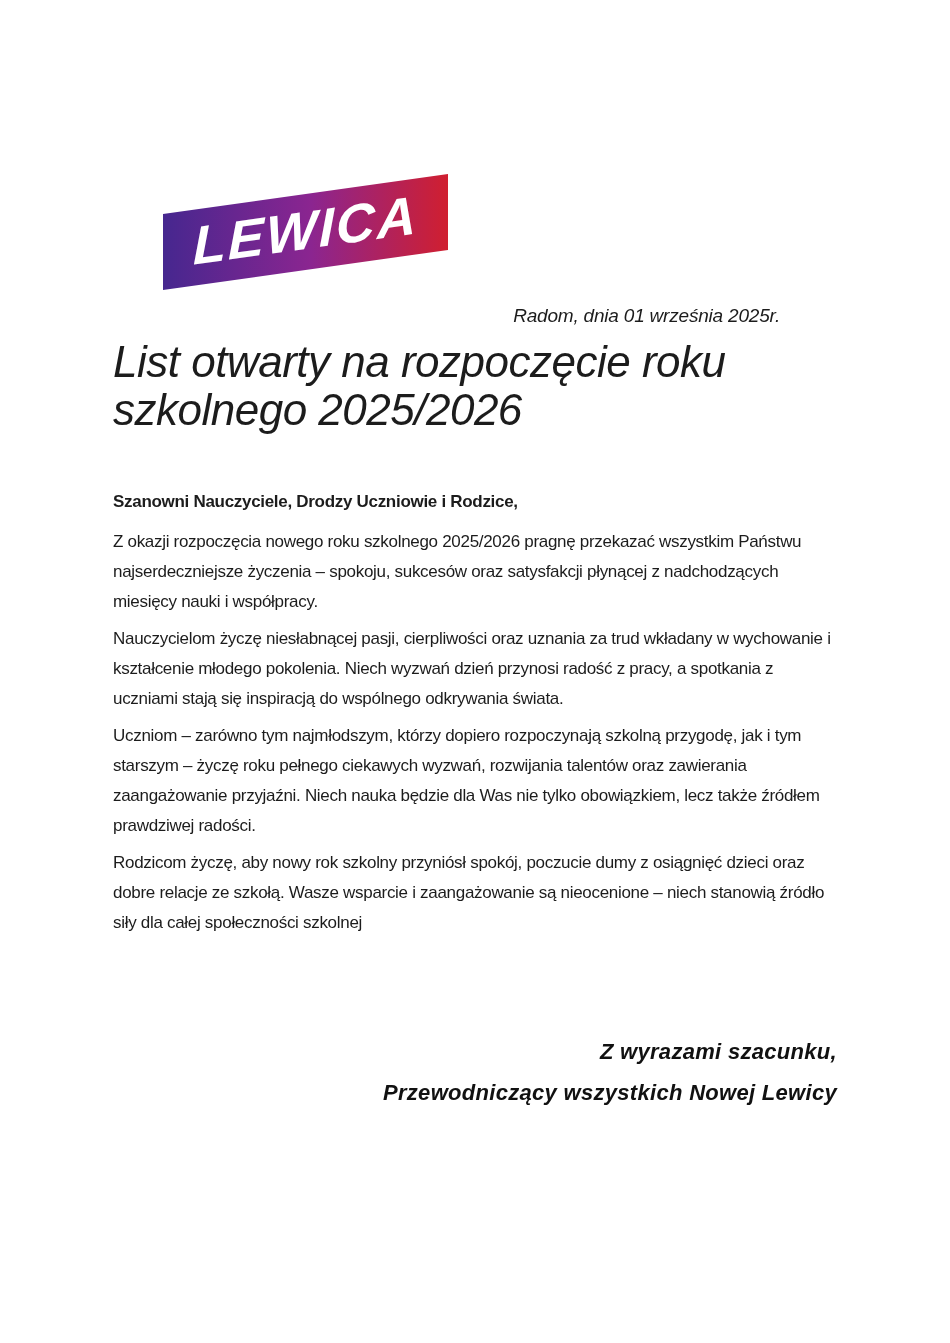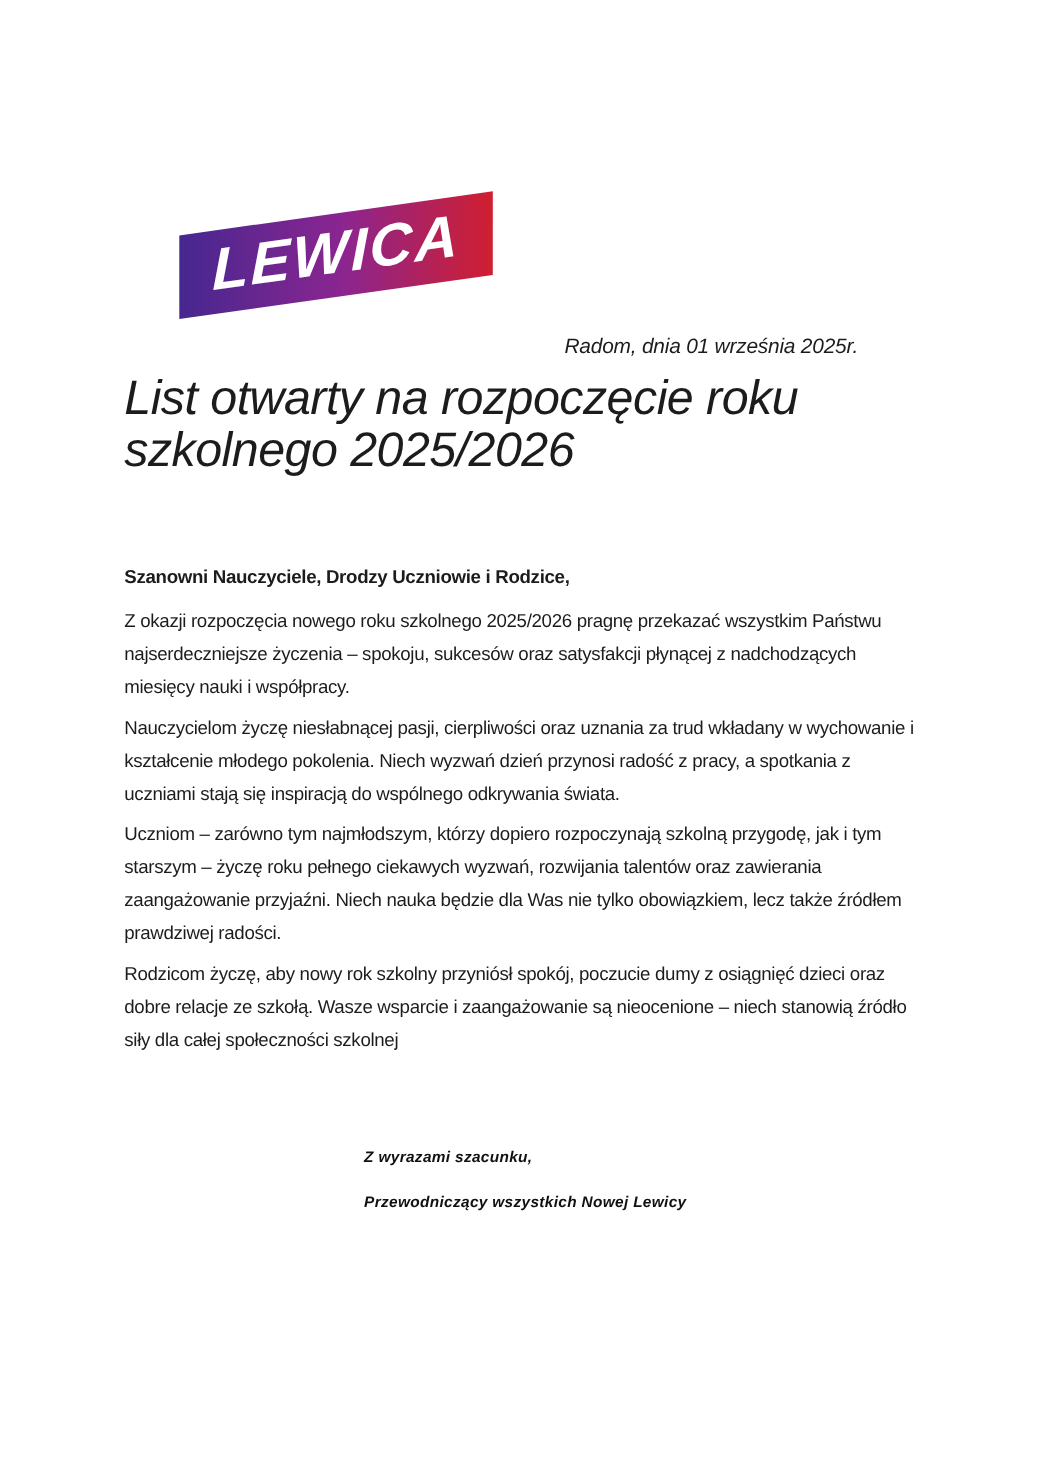--- a/index.html
+++ b/index.html
@@ -68,36 +68,35 @@
     top: 487px;
     width: 724px;
     font-size: 17px;
     line-height: 30px;
     letter-spacing: -0.3px;
     color: #1c1c1c;
   }
   .salutation {
     font-weight: bold;
     margin-bottom: 10px;
-    margin-top: 23px;
   }
   .letter-body p {
     margin: 0 0 7px 0;
   }
   
   .signature-block {
     position: absolute;
     left: 113px;
     top: 1042px;
     width: 724px;
     padding-left: 218px;
-    text-align: left;
+    text-align: right;
     font-weight: bold;
     font-style: italic;
-    font-size: 14px;
+    font-size: 22px;
     letter-spacing: 0.3px;
     color: #111111;
   }
   .signature-block > div {
     line-height: 19px;
     margin-bottom: 22px;
     white-space: pre;
   }
 </style>
 </head>

